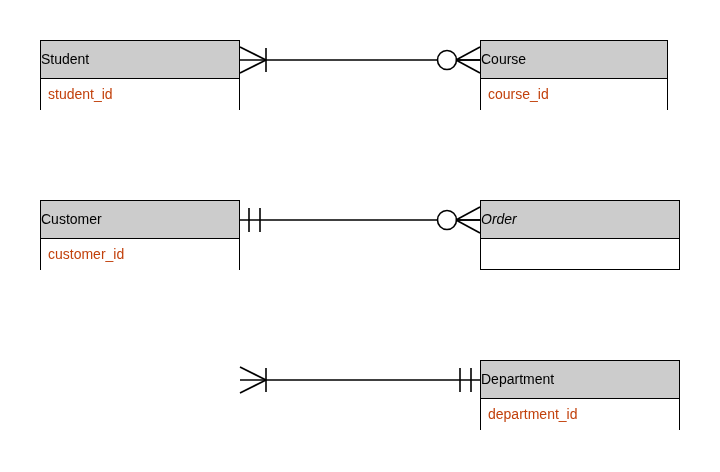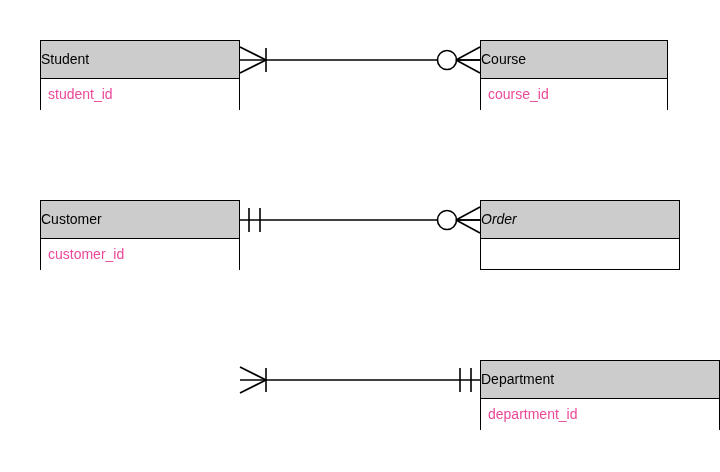--- a/index.html
+++ b/index.html
@@ -45,21 +45,21 @@
     overflow: hidden;
   }
   .entity-body {
     box-sizing: border-box;
     height: 31px;
     line-height: 30px;
     background: #ffffff;
     text-align: left;
     padding-left: 7px;
     font-size: 14px;
-    color: #ec4899;
+    color: #c2410c;
     white-space: nowrap;
     overflow: hidden;
   }
 
   
   #connectors {
     position: absolute;
     left: 0;
     top: 0;
     width: 720px;
@@ -96,21 +96,21 @@
   <div class="entity" style="left:40px; top:200px; width:200px; height:70px;">
     <div class="entity-header">Customer</div>
     <div class="entity-body">customer_id</div>
   </div>
 
   <div class="entity" style="left:480px; top:200px; width:200px; height:70px;font-style:italic;">
     <div class="entity-header">Order</div>
   </div>
 
 
-  <div class="entity" style="left:480px; top:360px; width:240px; height:70px;">
+  <div class="entity" style="left:480px; top:360px; width:200px; height:70px;">
     <div class="entity-header">Department</div>
     <div class="entity-body">department_id</div>
   </div>
 
   <svg id="connectors" viewBox="0 0 720 472" xmlns="http://www.w3.org/2000/svg">
 
     <g>
       <line x1="240" y1="60" x2="480" y2="60"></line>
     </g>
 

